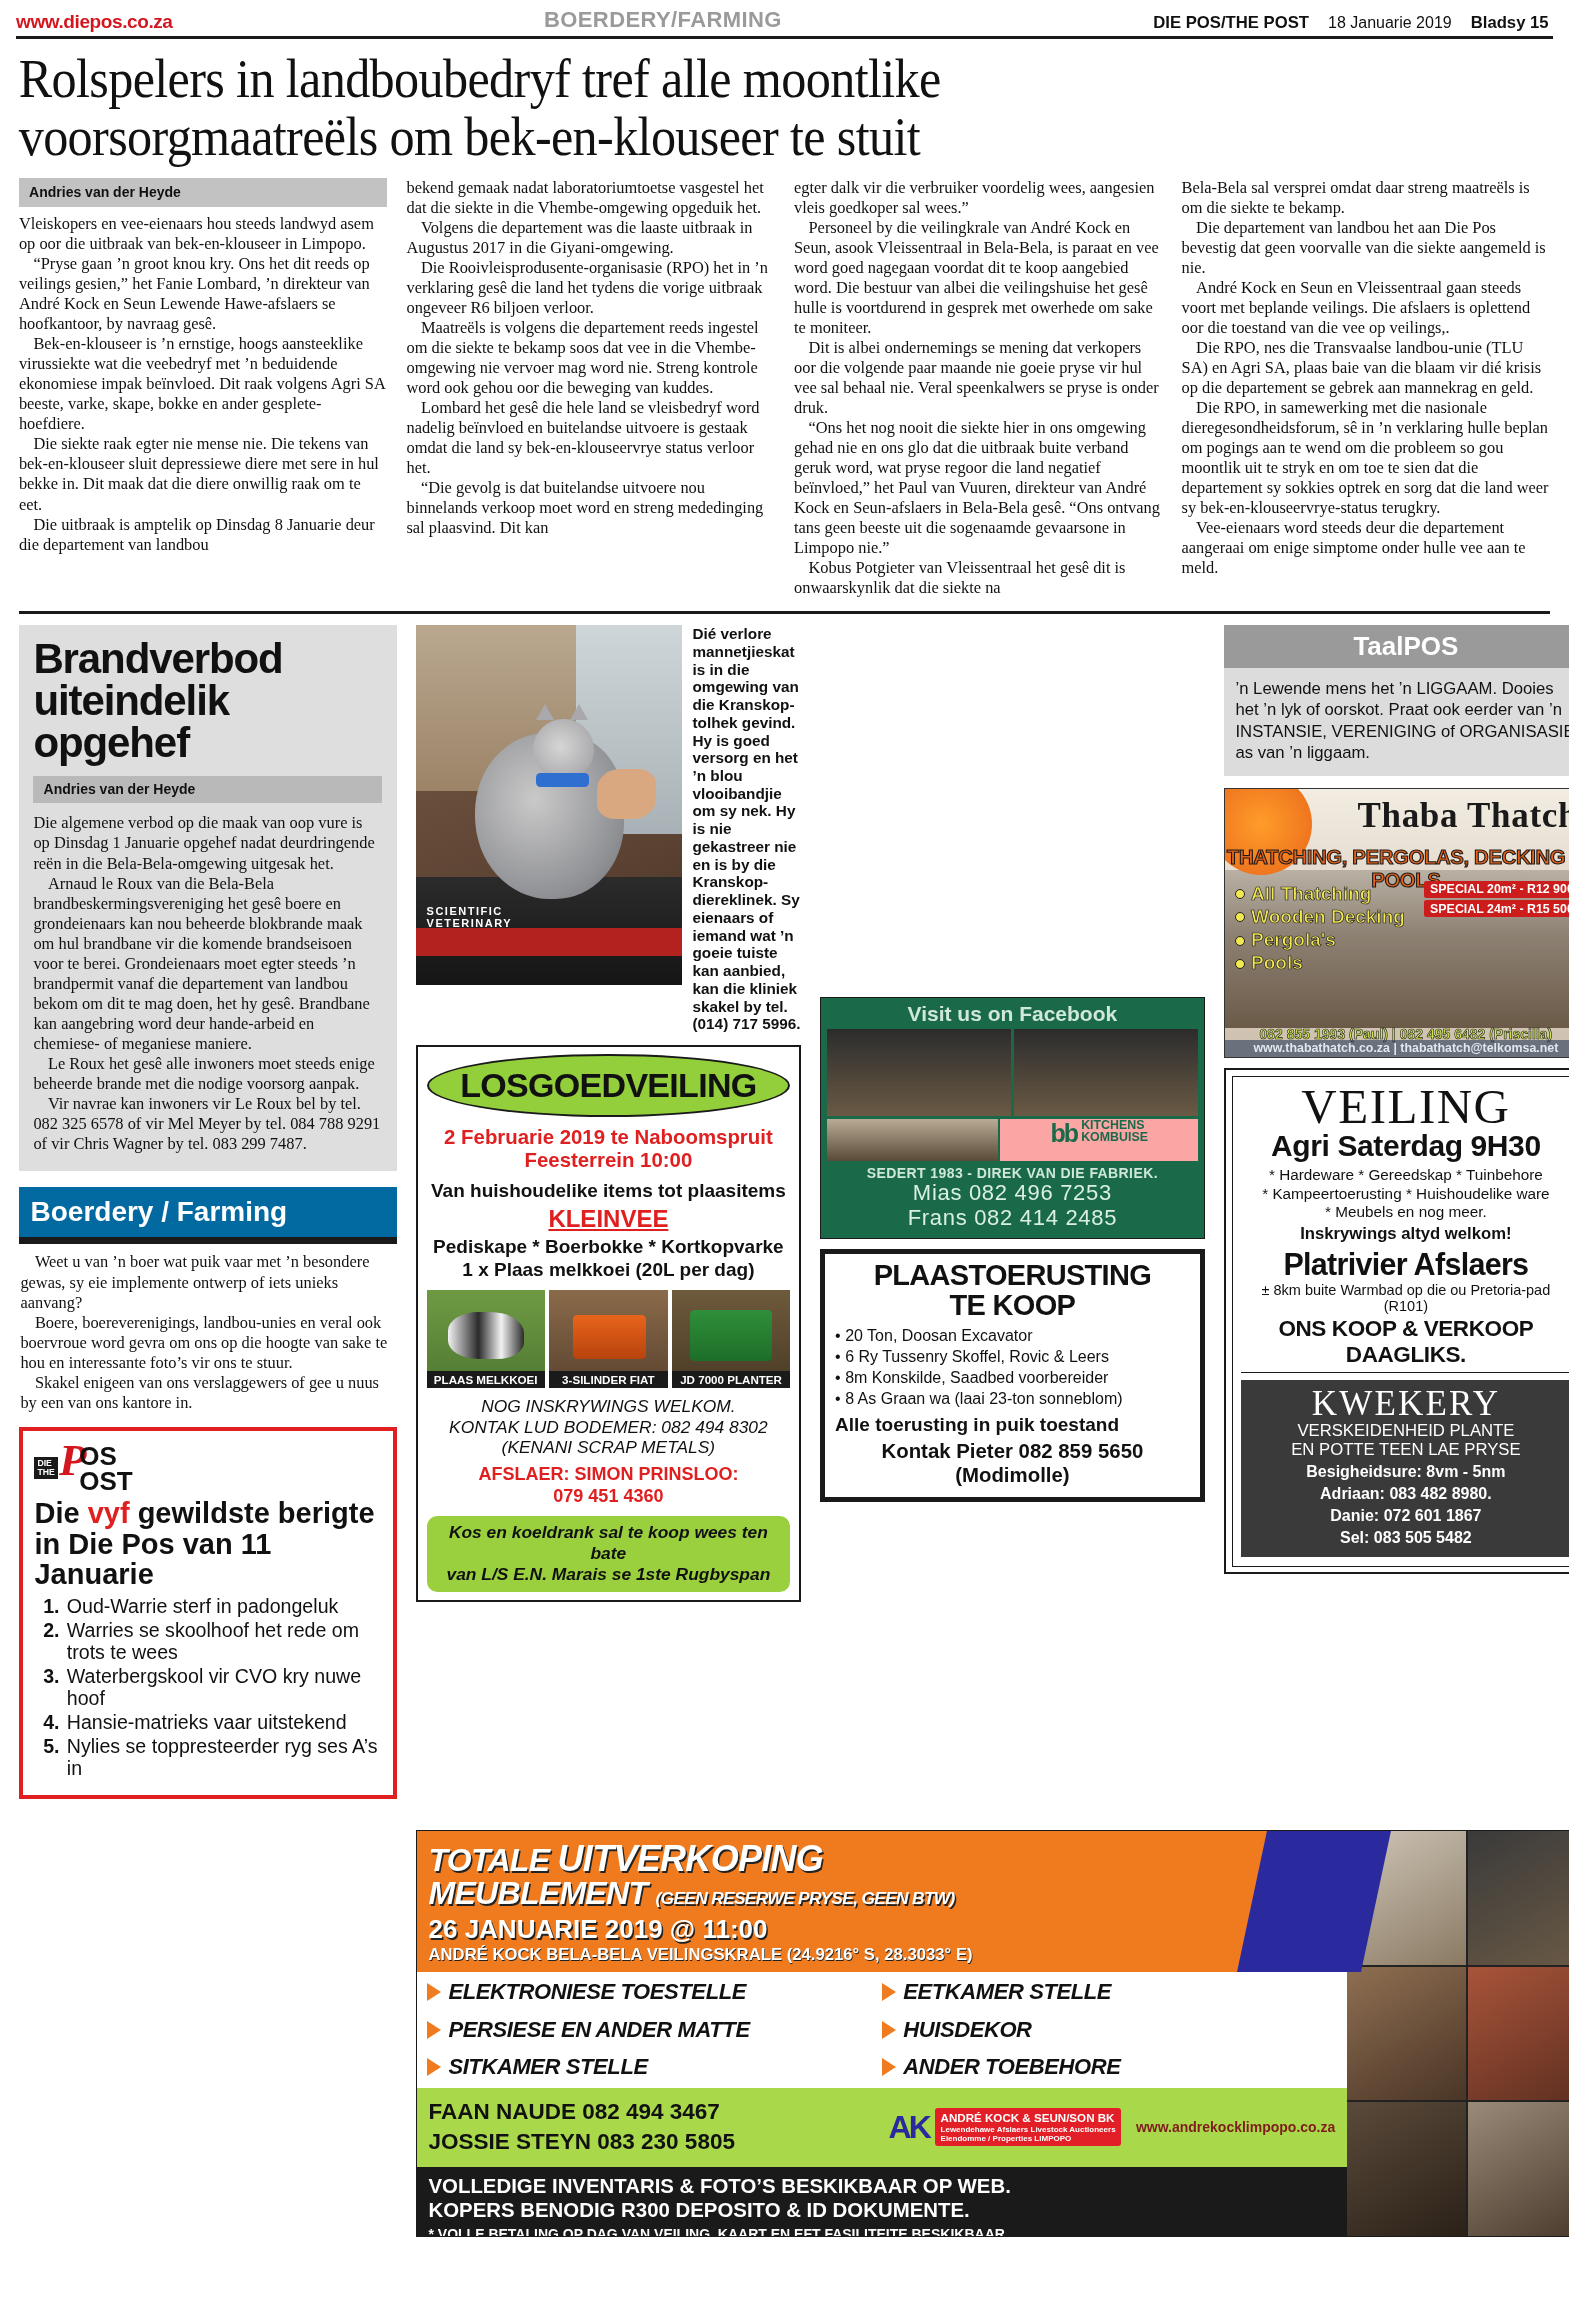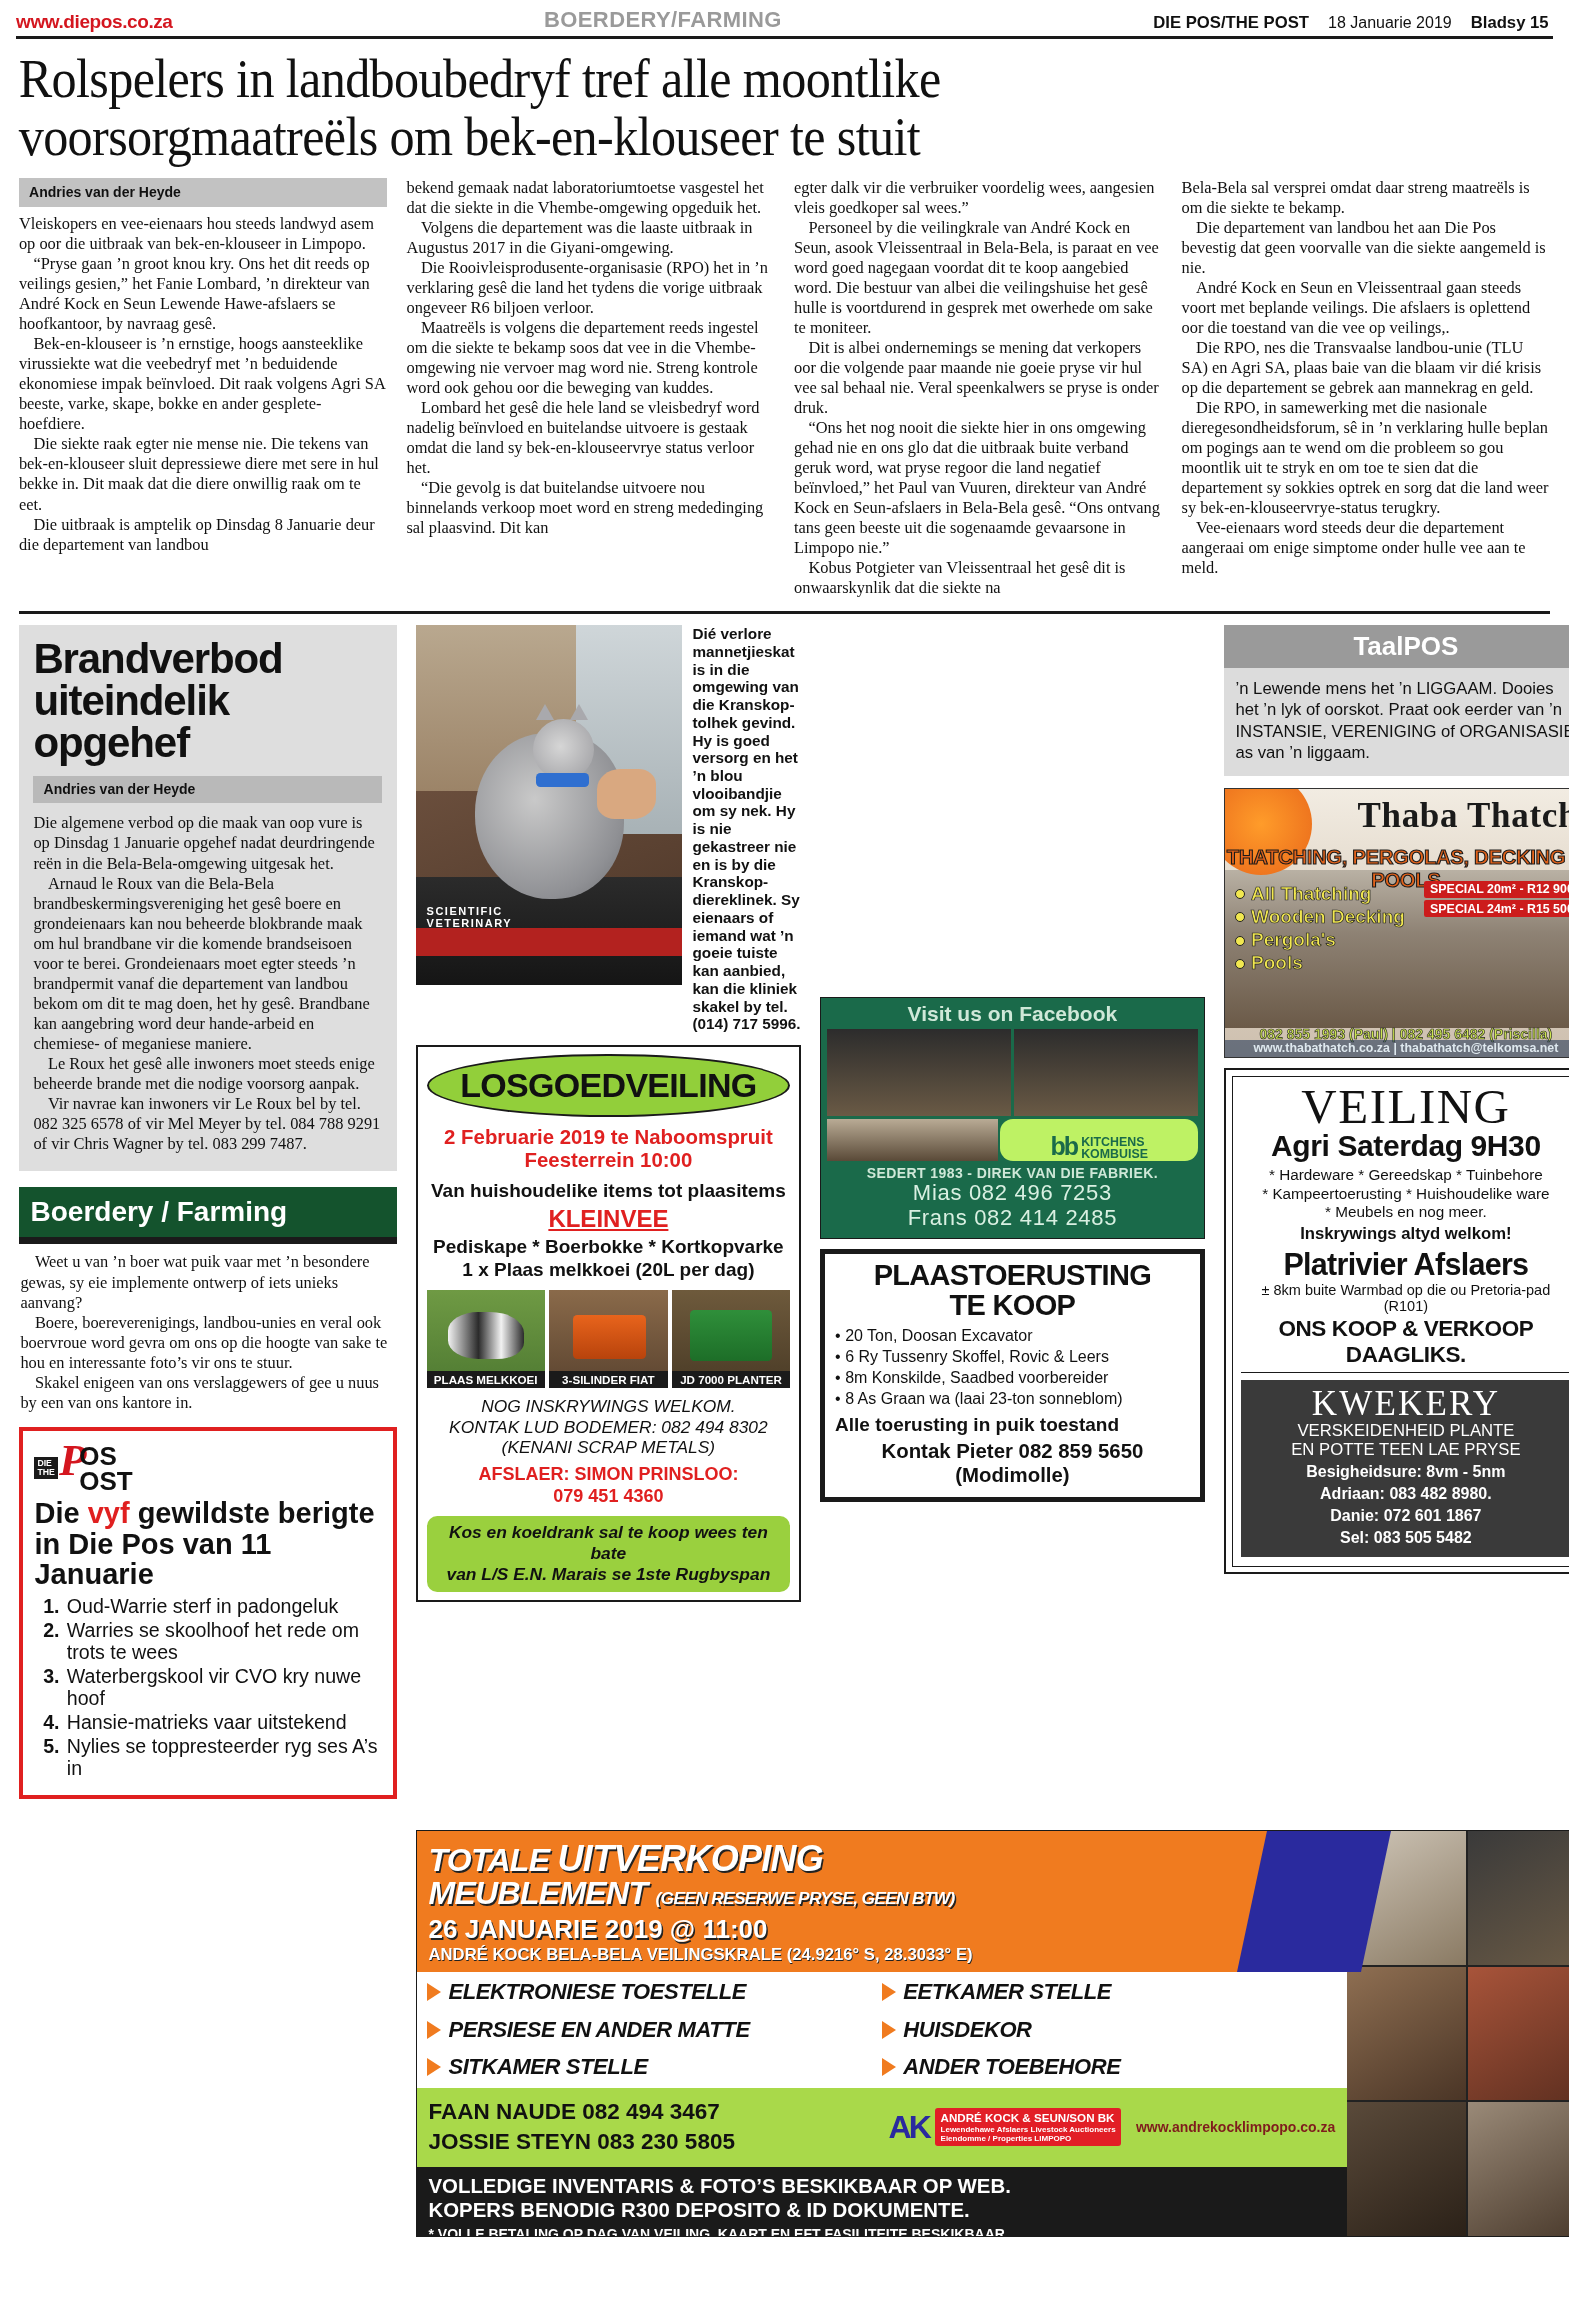--- a/index.html
+++ b/index.html
@@ -44,21 +44,21 @@
 
   
   .brandbox { background:#dedede; padding:13px 14.5px 17.4px 14.5px; }
   .brandhead { font-family:"Liberation Sans",sans-serif; font-weight:bold;
                font-size:42px; line-height:1.0; letter-spacing:-1.1px; }
   .brandbyline { background:#b9b9b9; font-family:"Liberation Sans",sans-serif;
                font-weight:bold; font-size:14px; padding:5.8px 10.2px; margin:11.6px 0 10.2px 0;}
   .brandbox p { font-size:16.4px; line-height:1.22; text-indent:14.5px; }
   .brandbox p.first { text-indent:0; }
 
-  .redbar { background:#14532d; color:#fff; font-family:"Liberation Sans",sans-serif;
+  .redbar { background:#0369a1; color:#fff; font-family:"Liberation Sans",sans-serif;
             font-weight:bold; font-size:28px; padding:8.7px 11.6px; margin-top:16px; }
   .redbar-under { height:7.3px; background:#1a1a1a; }
   .farmtext { padding:8.7px 1.5px 0 1.5px; }
   .farmtext p { font-size:16.4px; line-height:1.22; text-indent:14.5px; }
 
   .posbox { border:4.4px solid #e02020; margin-top:14.5px; padding:10.2px 11.6px 13px 11.6px; }
   .poslogo { display:flex; align-items:flex-start; gap:2.9px; margin-bottom:4.4px;}
   .poslogo .dieThe { font-family:"Liberation Sans",sans-serif; font-weight:bold;
       font-size:8.7px; line-height:1.0; background:#1a1a1a; color:#fff; padding:2.2px 2.9px;
       margin-top:16px;}
@@ -207,22 +207,22 @@
       padding:6.5px 7.3px; margin-top:8.7px; }
 
   
   .fb { background:#1a6a4a; border:1.5px solid #1a1a1a; padding:4.4px 5.8px 7.3px 5.8px; }
   .fb-top { color:#cfe8d8; text-align:center; font-family:"Liberation Sans",sans-serif;
       font-weight:bold; font-size:21px; }
   .fb-img1 { height:87px; margin-top:2.9px; display:flex; gap:2.9px;}
   .fb-img1 div { flex:1; background:linear-gradient(180deg,#2c2c2c,#6a5a45);}
   .fb-img2 { height:42px; margin-top:2.9px; display:flex; gap:2.9px; align-items:stretch;}
   .fb-img2 .shot { flex:0 0 46%; background:linear-gradient(180deg,#b9ab95,#5a4a38);}
-  .fb-img2 .logo { flex:1; background:#bef264; display:flex; align-items:flex-end;
-      justify-content:center; gap:4.4px;border-radius:13px;}
+  .fb-img2 .logo { flex:1; background:#fca5a5; display:flex; align-items:flex-start;
+      justify-content:center; gap:4.4px;}
   .fb-img2 .logo .bb { font-family:"Liberation Sans",sans-serif; font-weight:bold;
       font-size:25px; color:#1a6a4a; letter-spacing:-2.2px;}
   .fb-img2 .logo .kk { font-family:"Liberation Sans",sans-serif; font-weight:bold;
       font-size:12.4px; color:#1a6a4a; line-height:1.0; }
   .fb-sedert { color:#cfe8d8; text-align:center; font-family:"Liberation Sans",sans-serif;
       font-weight:bold; font-size:14px; margin-top:4.4px; letter-spacing:0.4px;}
   .fb-phone { color:#d9f0e2; text-align:center; font-family:"Liberation Sans",sans-serif;
       font-size:22px; line-height:1.12; letter-spacing:0.7px;}
 
   

